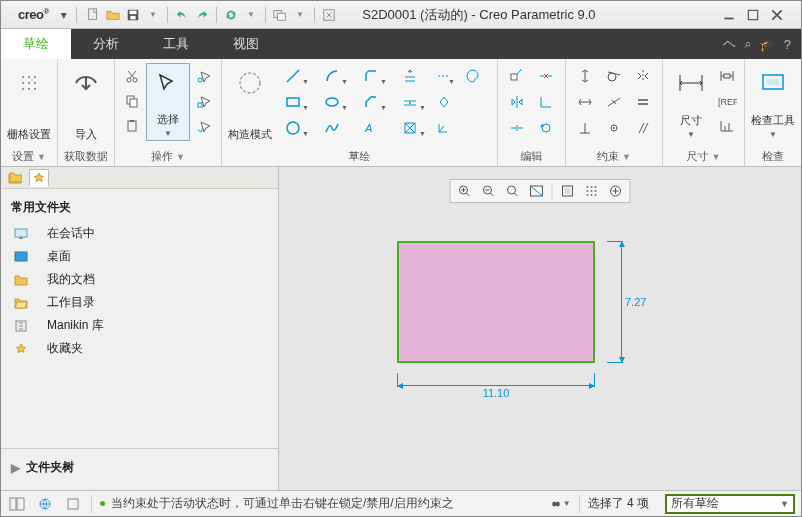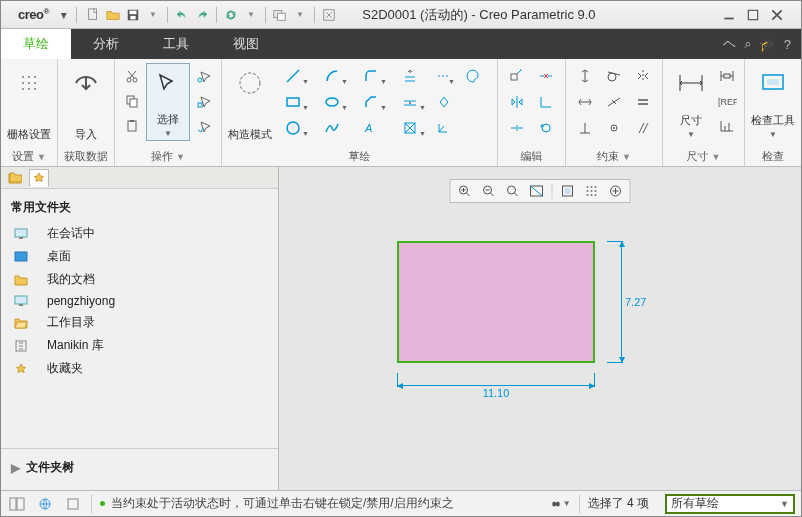--- a/index.html
+++ b/index.html
@@ -586,29 +586,20 @@
           </span>
           <span>桌面</span>
         </div>
       <div class="folder-item">
           <span class="fico">
             <svg width="14" height="12" viewBox="0 0 14 12">
               <path d="M1 2h4l1 2h7v7H1z" fill="#f4c557" stroke="#c89b2e"></path>
             </svg>
           </span>
           <span>我的文档</span>
-        </div>
-      <div class="folder-item">
-          <span class="fico">
-            <svg width="14" height="12" viewBox="0 0 14 12">
-              <rect x="1" y="1" width="12" height="8" fill="#d4ebf6" stroke="#5aa"></rect>
-              <rect x="5" y="9" width="4" height="2" fill="#888"></rect>
-            </svg>
-          </span>
-          <span>pengzhiyong</span>
         </div>
       <div class="folder-item">
           <span class="fico">
             <svg width="14" height="12" viewBox="0 0 14 12">
               <path d="M1 2h4l1 2h7v7H1z" fill="#f4c557" stroke="#c89b2e"></path>
               <path d="M3 5h10l-2 6H1z" fill="#ffe09a" stroke="#c89b2e"></path>
             </svg>
           </span>
           <span>工作目录</span>
         </div>

